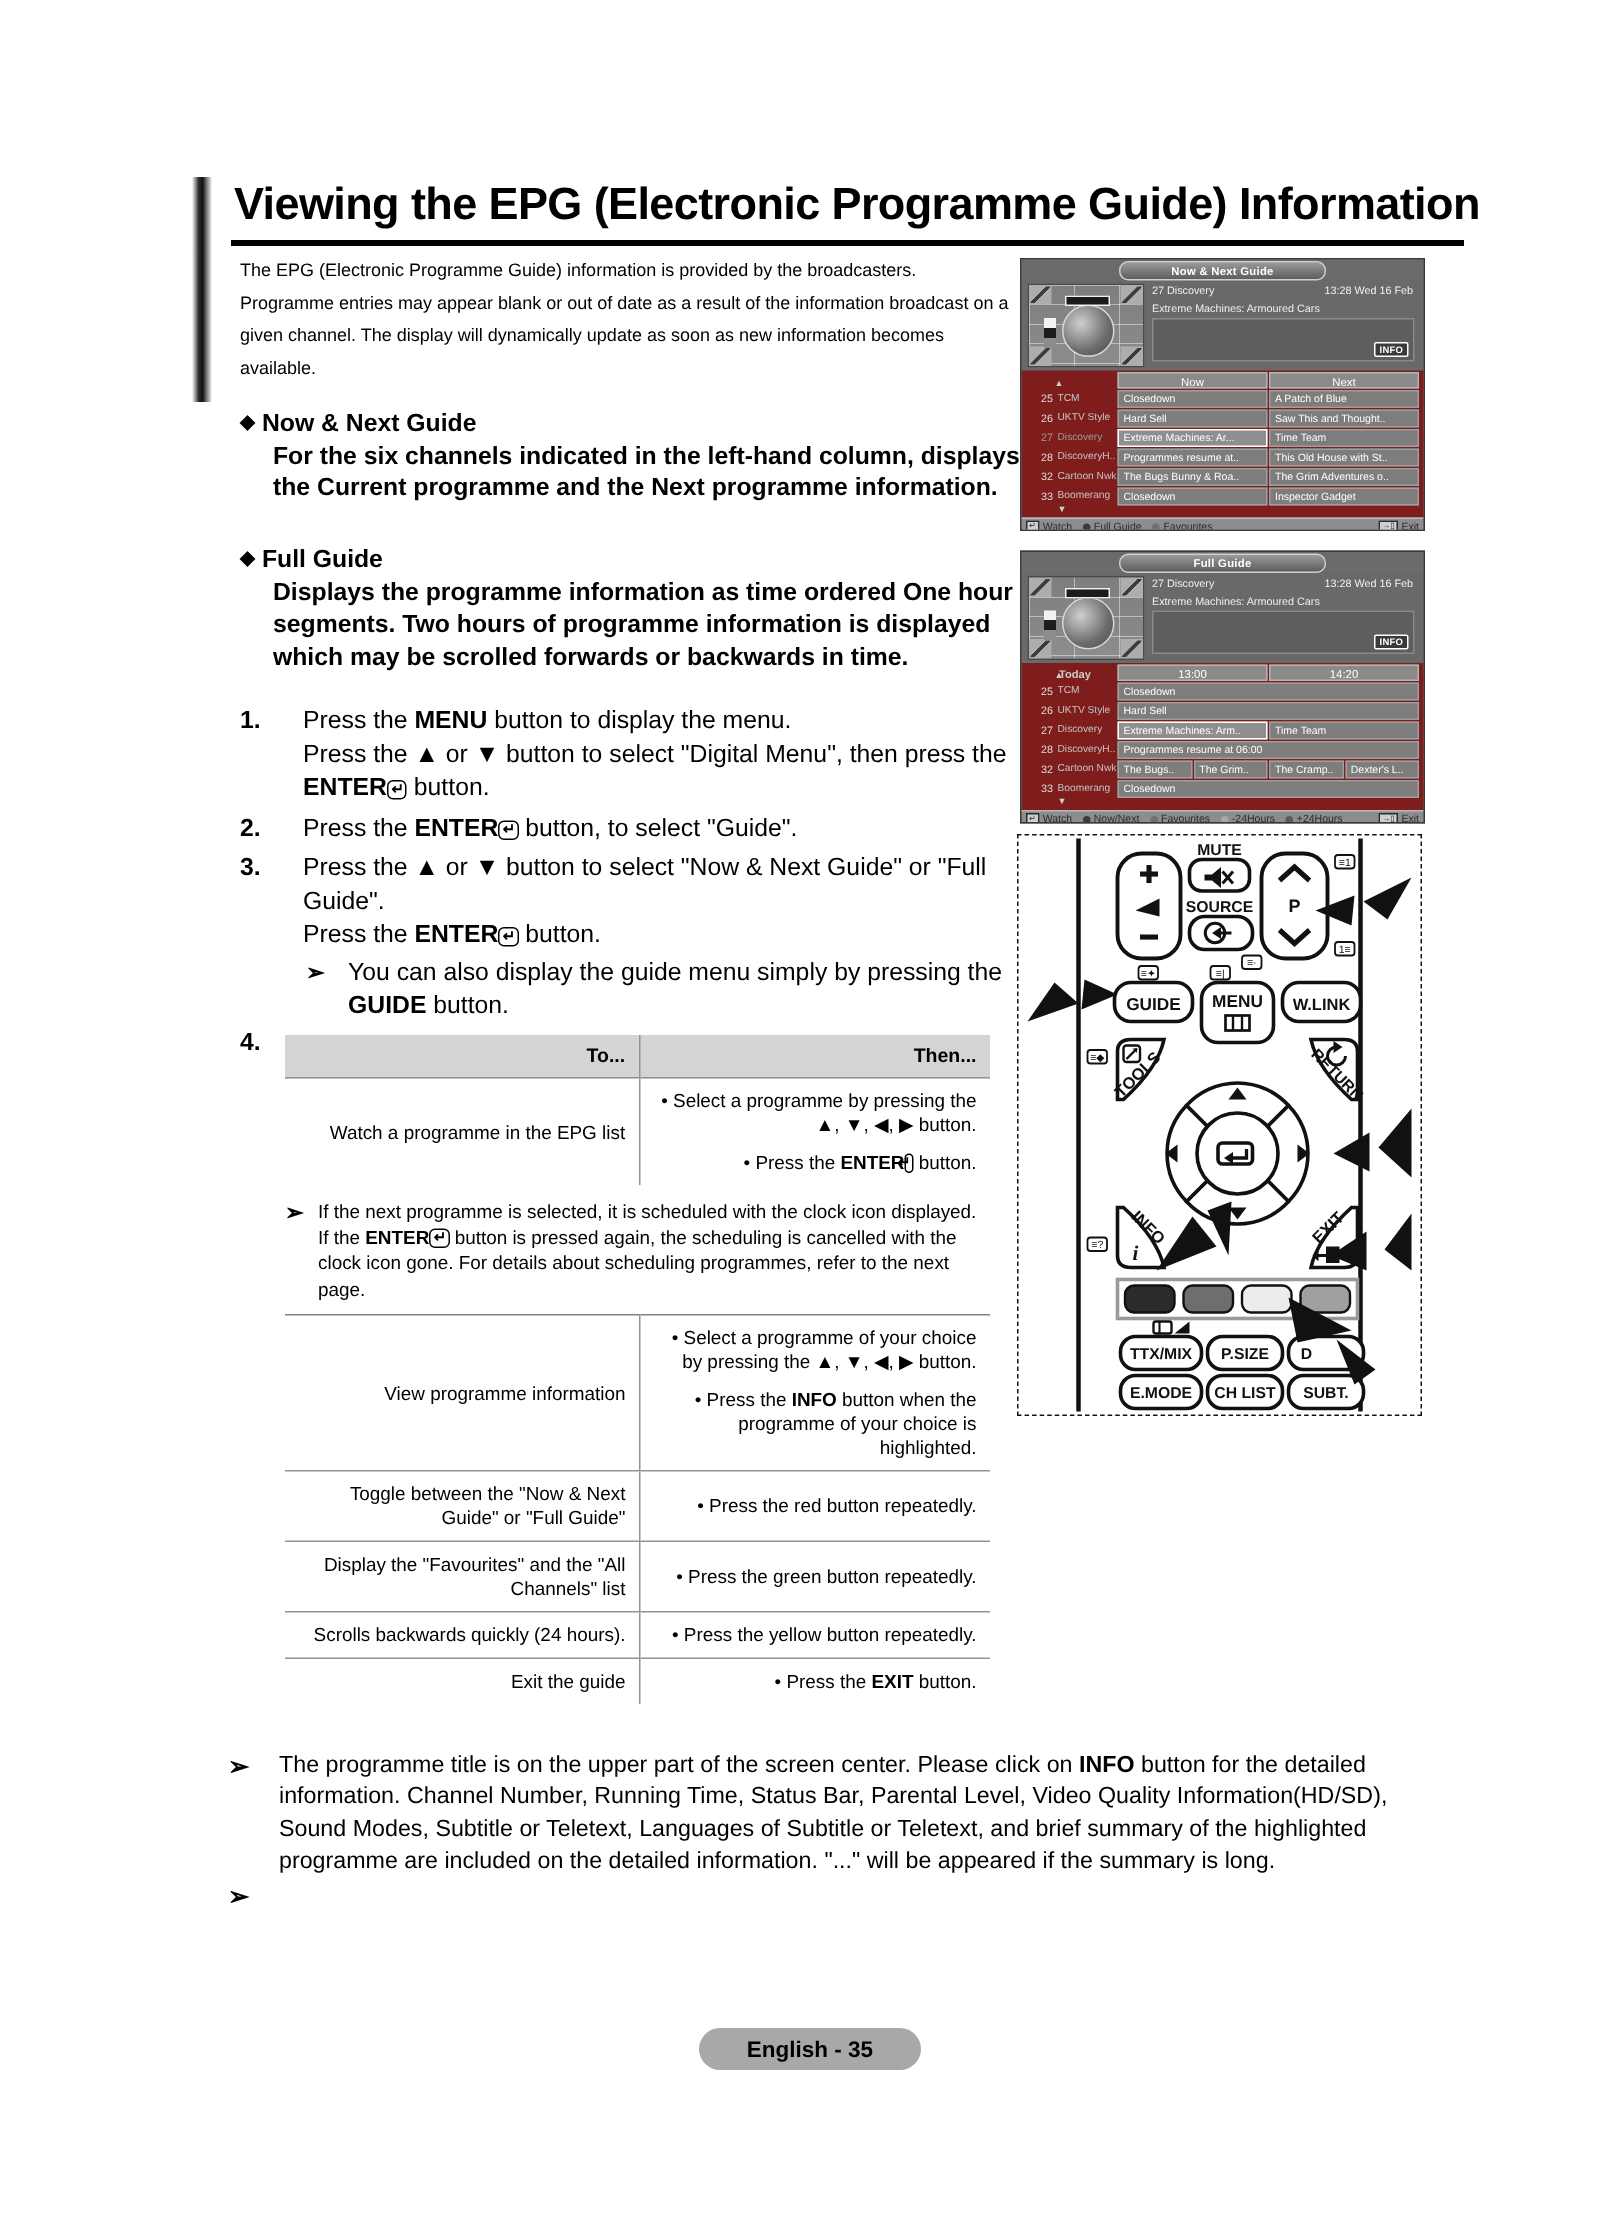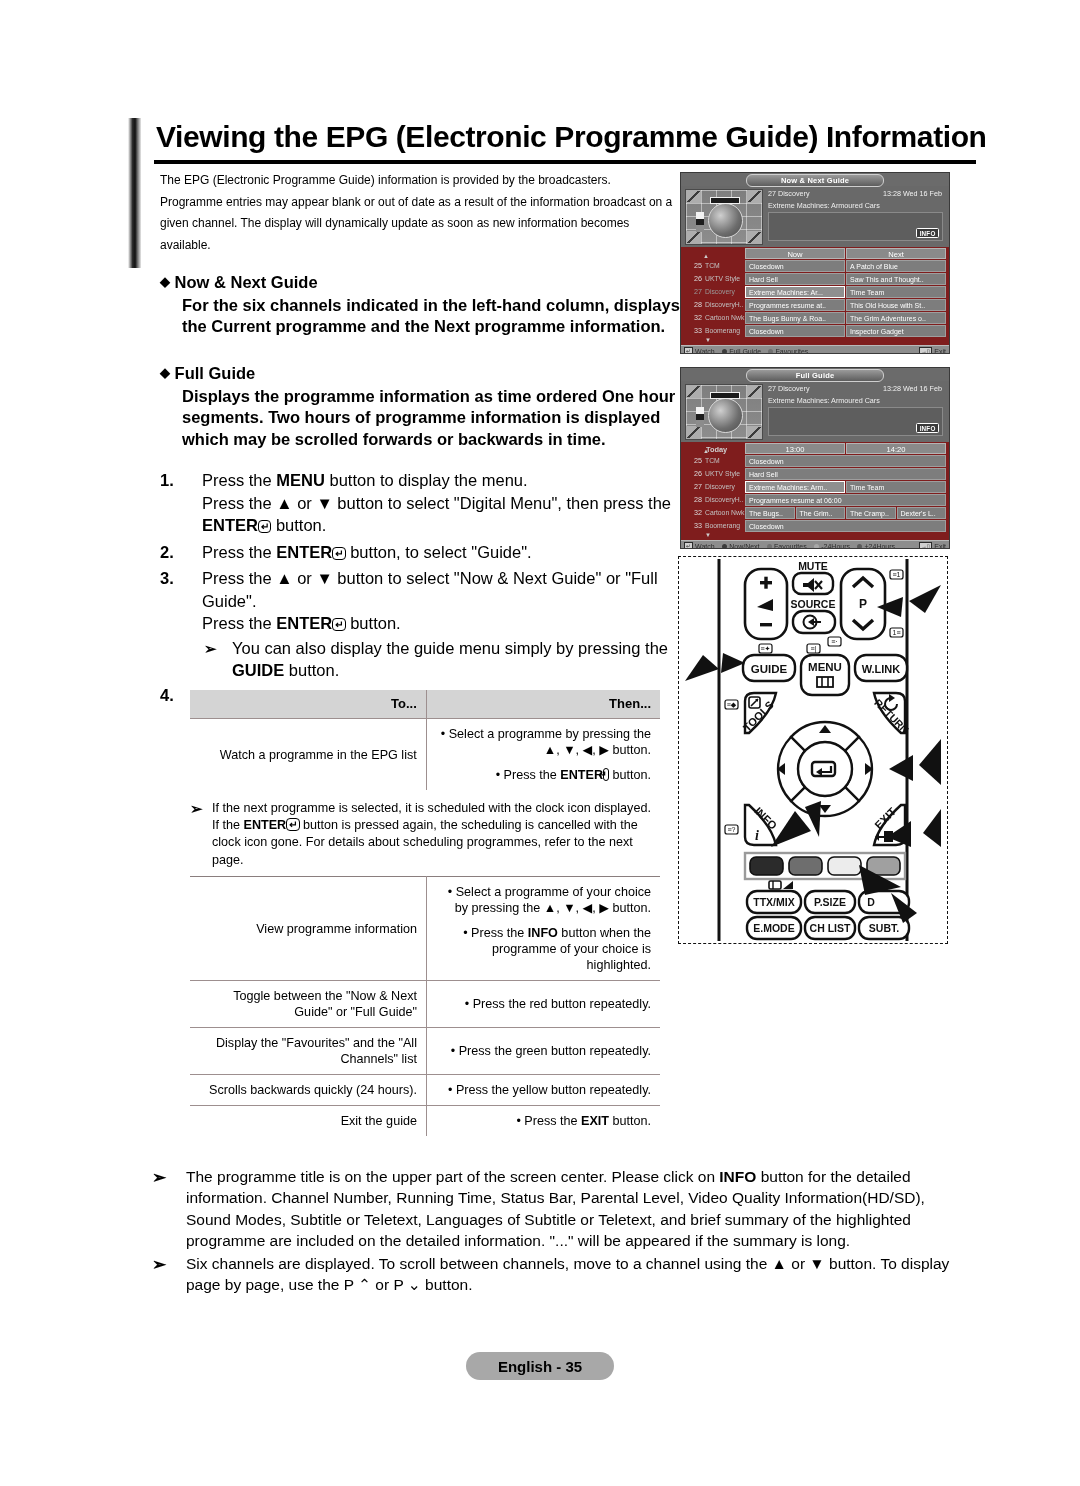--- a/index.html
+++ b/index.html
@@ -573,21 +573,20 @@
   </tbody>
     </table>
 
   <div class="bottom-notes">
     <div class="bnote">
       <span class="arrowmark">➢</span>
       <span>The programme title is on the upper part of the screen center. Please click on </span><b class="k">INFO</b><span> button for the detailed information. Channel Number, Running Time, Status Bar, Parental Level, Video Quality Information(HD/SD), Sound Modes, Subtitle or Teletext, Languages of Subtitle or Teletext, and brief summary of the highlighted programme are included on the detailed information. "..." will be appeared if the summary is long.</span>
     </div>
     <div class="bnote">
       <span class="arrowmark">➢</span>
-      <span>Six channels are displayed. To scroll between channels, move to a channel using the ▲ or ▼ button. To display page by page, use the P ⌃ or P ⌄ button.</span>
     </div>
   </div>
 
   <div class="pagebadge">English - 35</div>
 
   <div class="epg" id="epg1">
     <div class="epg-titlebar">
       <div class="epg-pill">Now &amp; Next Guide</div>
     </div>
     <div class="epg-top">

